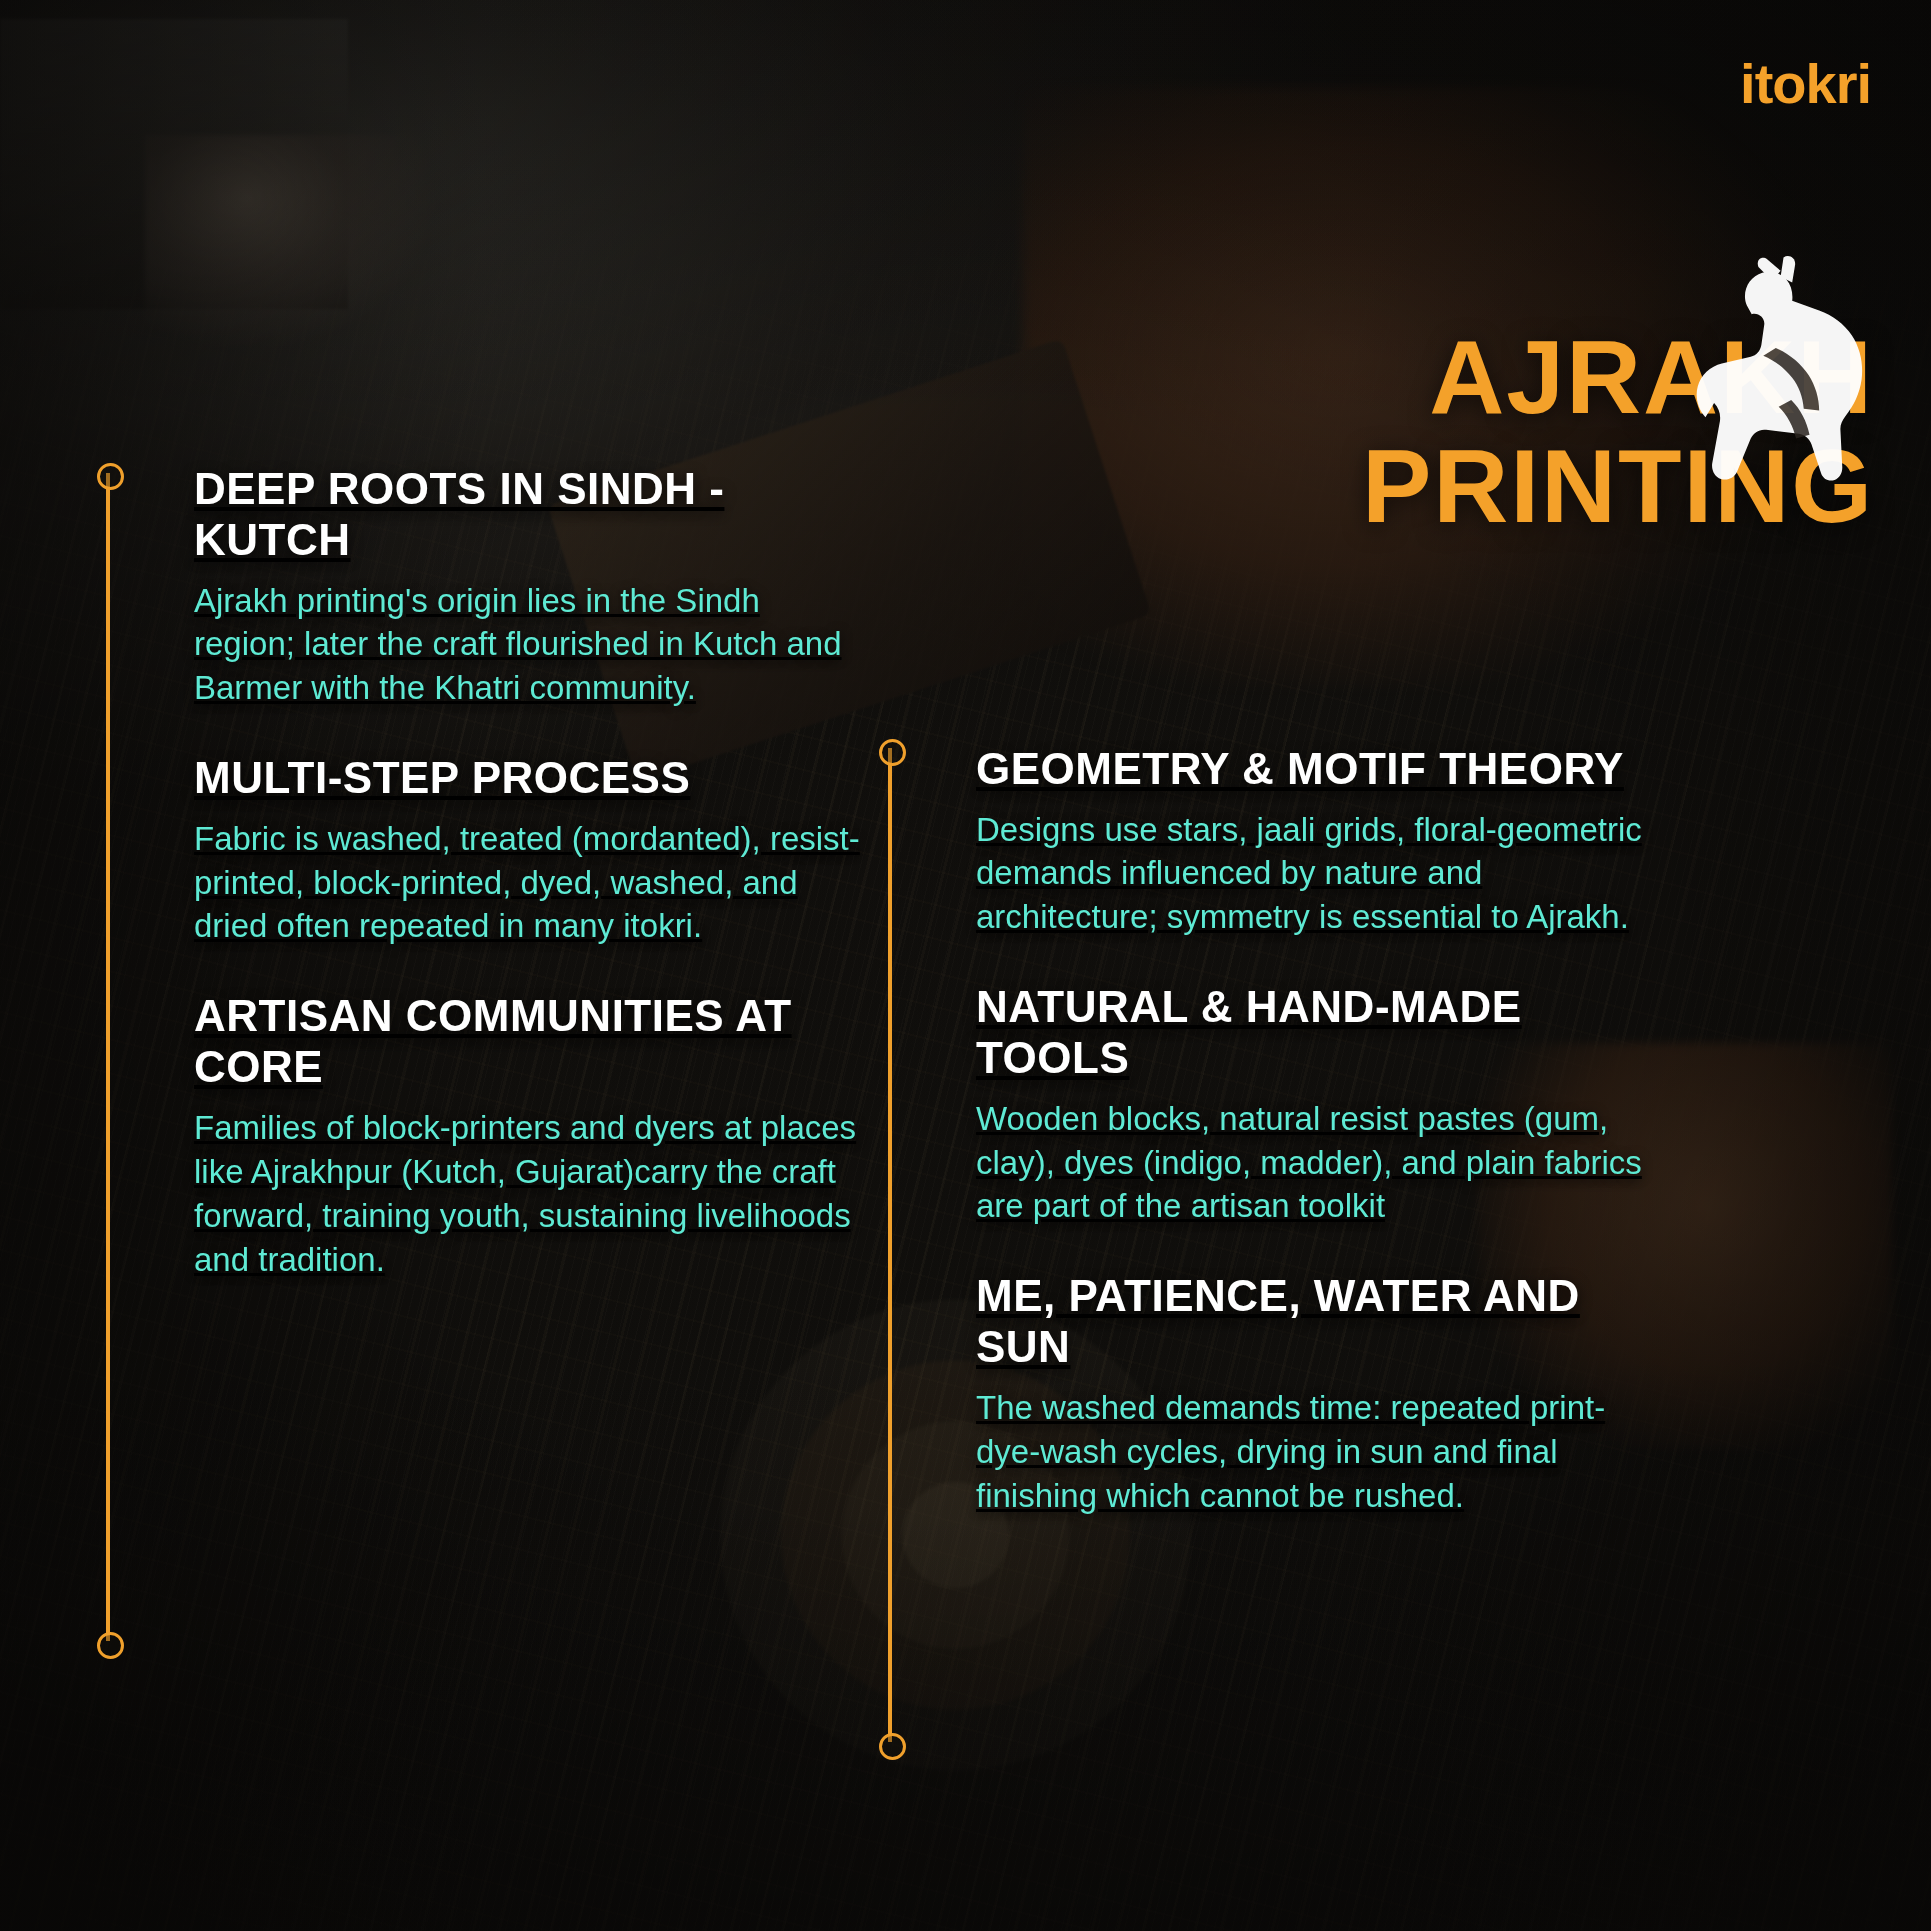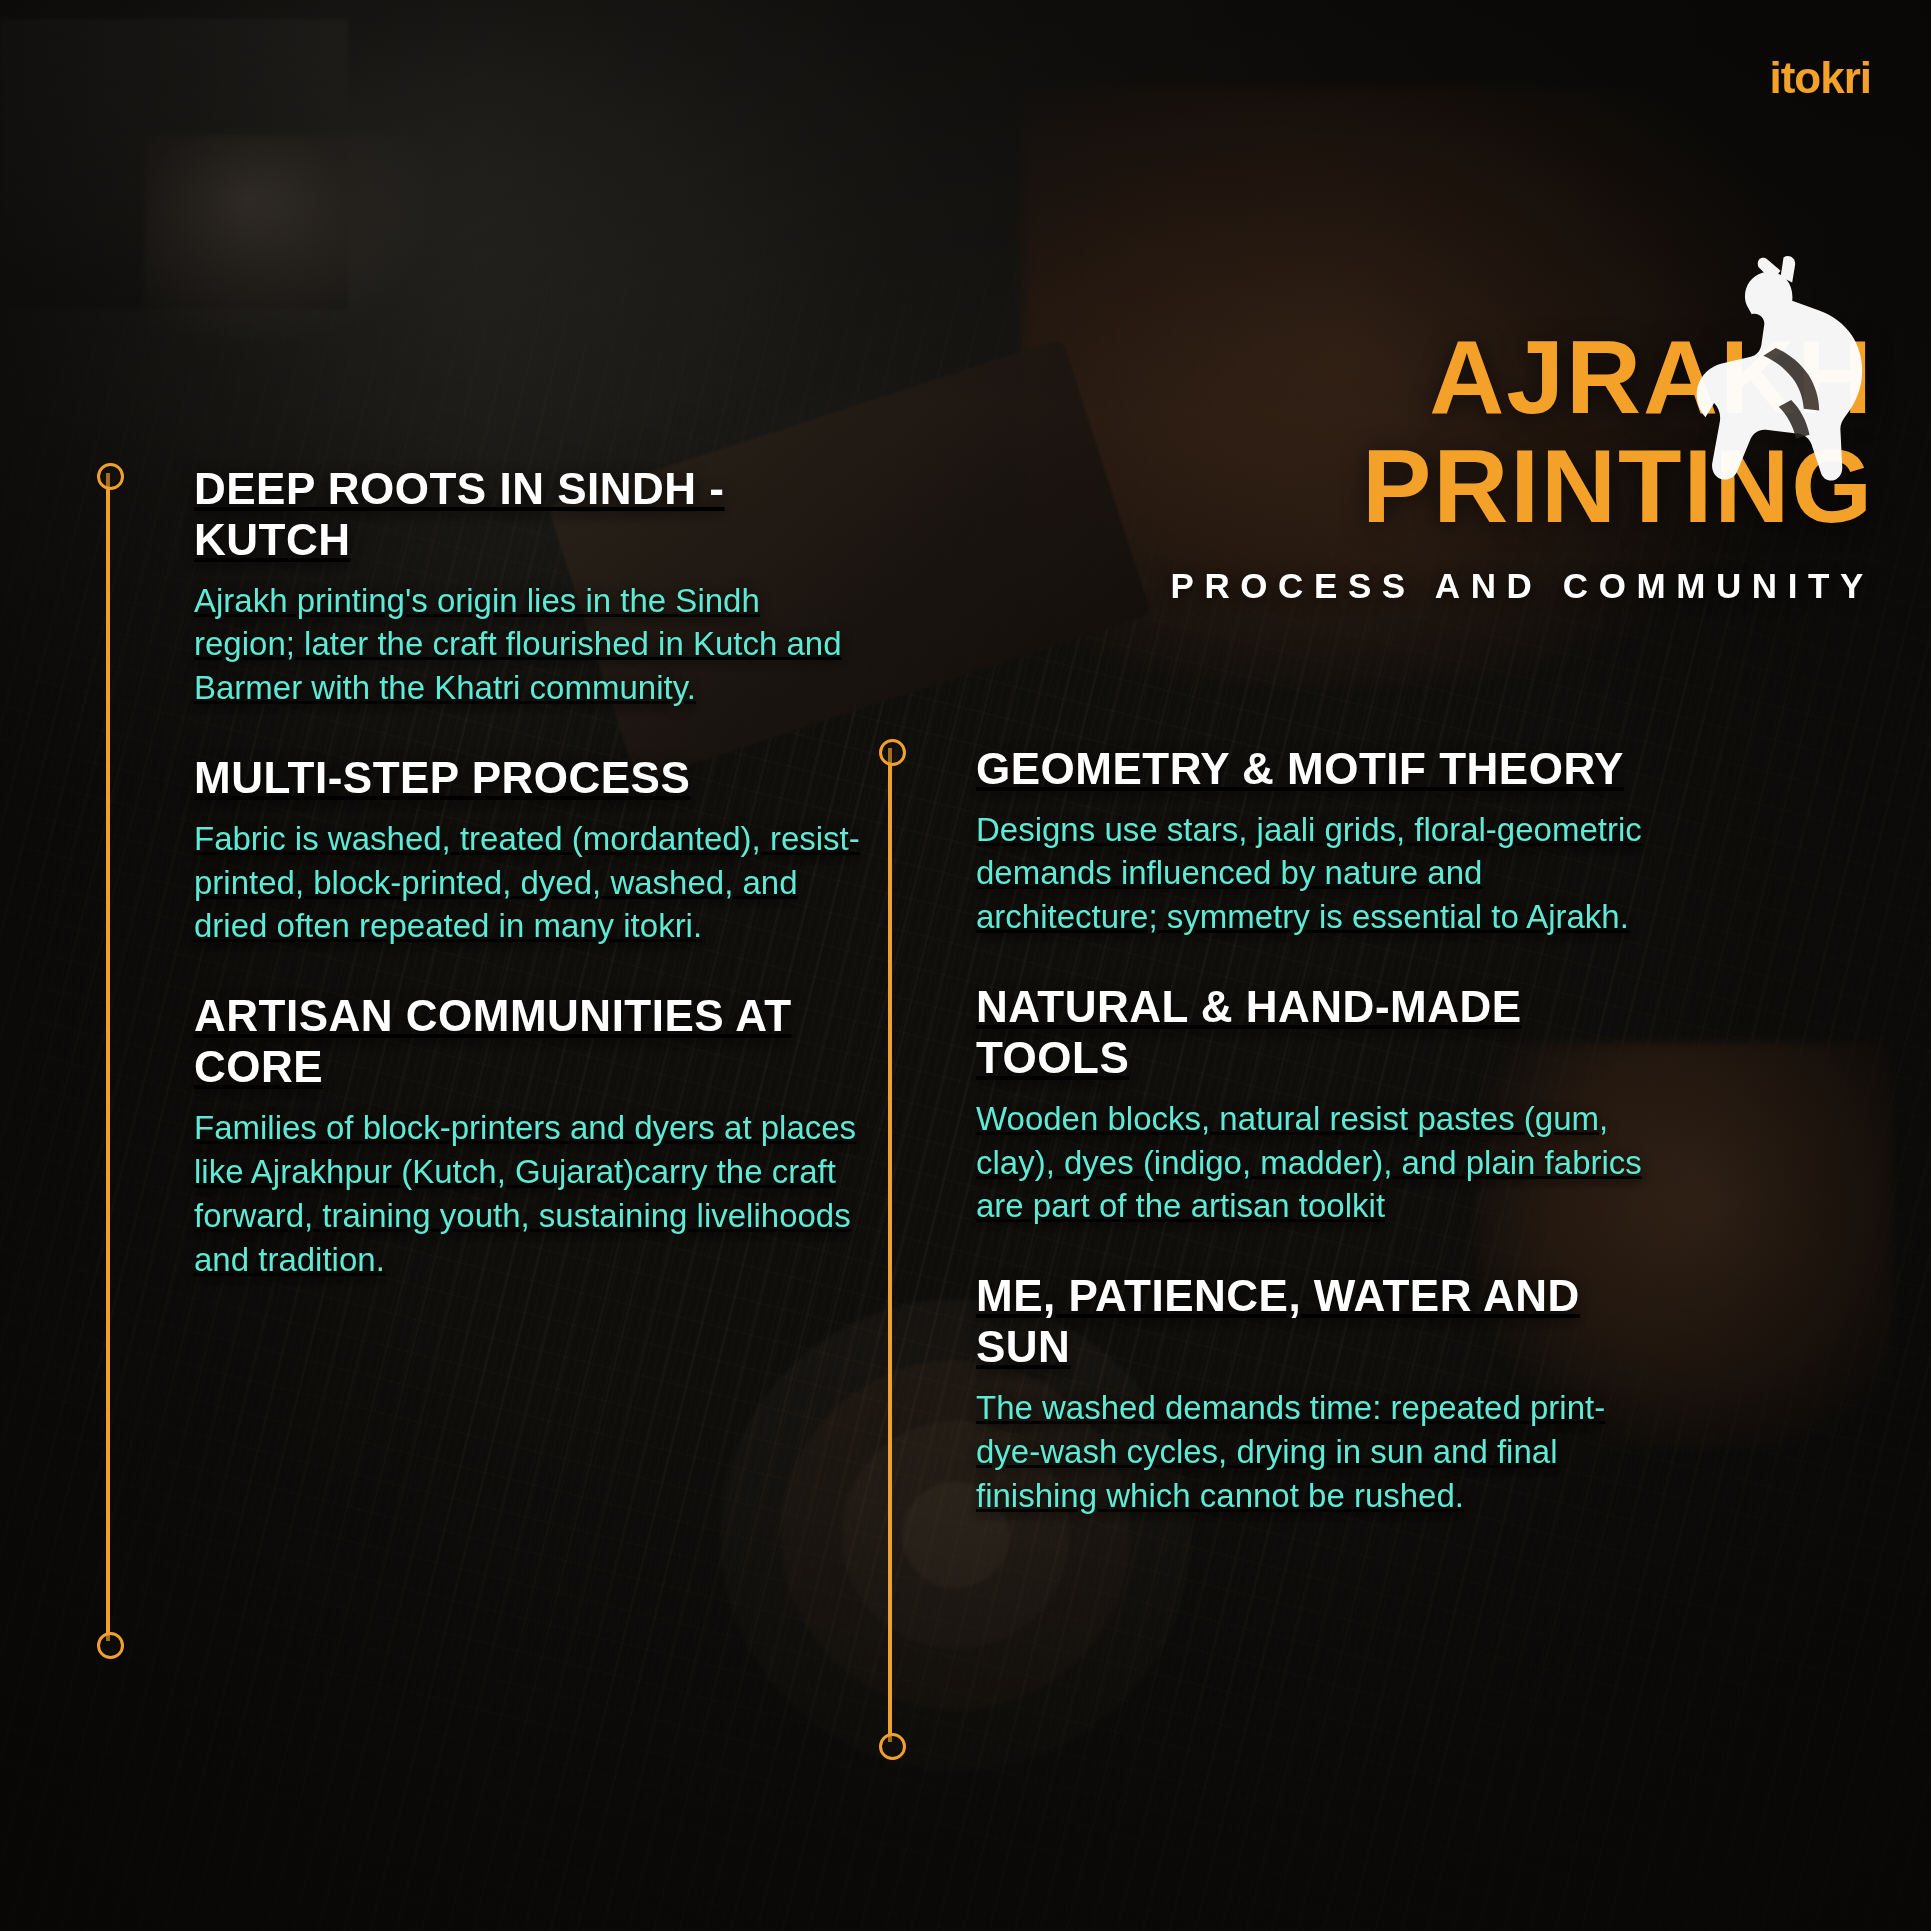--- a/index.html
+++ b/index.html
@@ -118,21 +118,21 @@
   .content {
     position: absolute;
     inset: 0;
   }
 
   
   .logo {
     position: absolute;
     right: 60px;
     top: 56px;
-    font-size: 44px;
+    font-size: 56px;
     font-weight: 700;
     letter-spacing: -1px;
     color: #f4a12a;
     line-height: 1;
     display: flex;
     align-items: center;
   }
 
   
   .title-wrap {
@@ -251,21 +251,20 @@
           <path d="M70 12c-3-8 4-12 9-8l14 12-9 10-14-14z"></path>
           <path d="M96 2c6-4 13 1 12 8l-3 18-12-6 3-20z"></path>
         </g>
         <g fill="#2b2520" opacity=".85">
           <path d="M88 96c14 6 26 16 34 28 7 11 11 24 11 37l-16-2c-1-12-5-23-12-32-8-10-18-18-30-23l13-8z"></path>
           <path d="M104 150c10 10 16 22 19 36l-14 4c-3-13-9-24-18-33l13-7z"></path>
         </g>
       </svg>
       <div class="title-line">AJRAKH</div>
       <div class="title-line">PRINTING</div>
-      <div class="subtitle">PROCESS AND COMMUNITY</div>
     </div>
 
     <div class="col col-left">
       <div class="rail rail-left"></div>
       <div class="rail-cap" style="top:463px"></div>
       <div class="rail-cap" style="top:1632px"></div>
 
       <div class="items items-left">
         <div class="item sp-1">
           <h3>DEEP ROOTS IN SINDH - KUTCH</h3>

